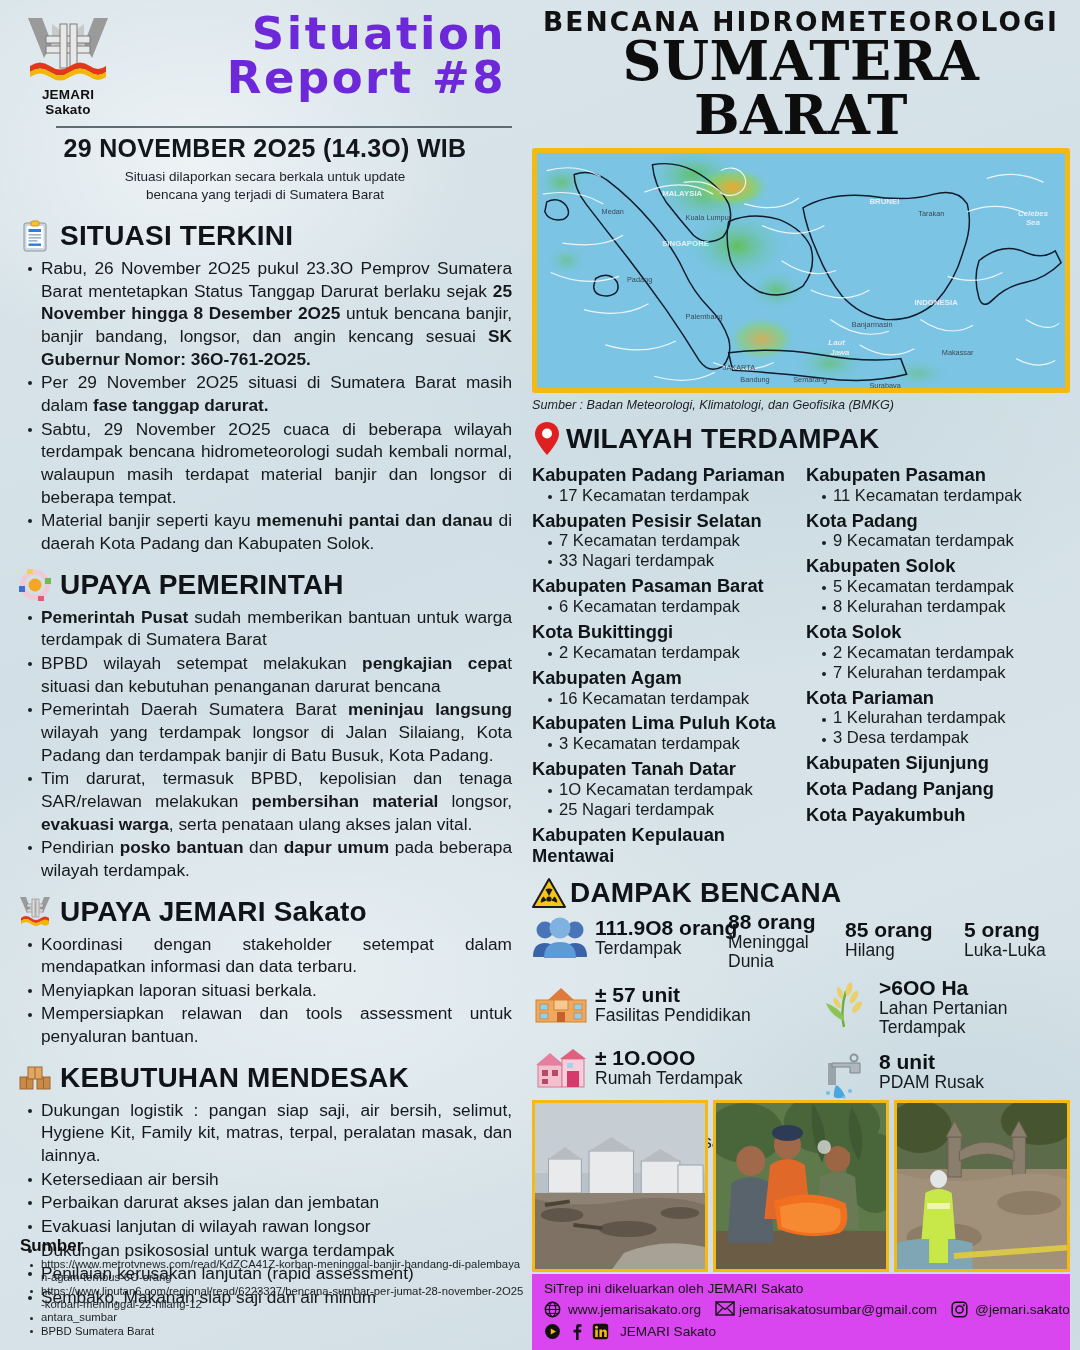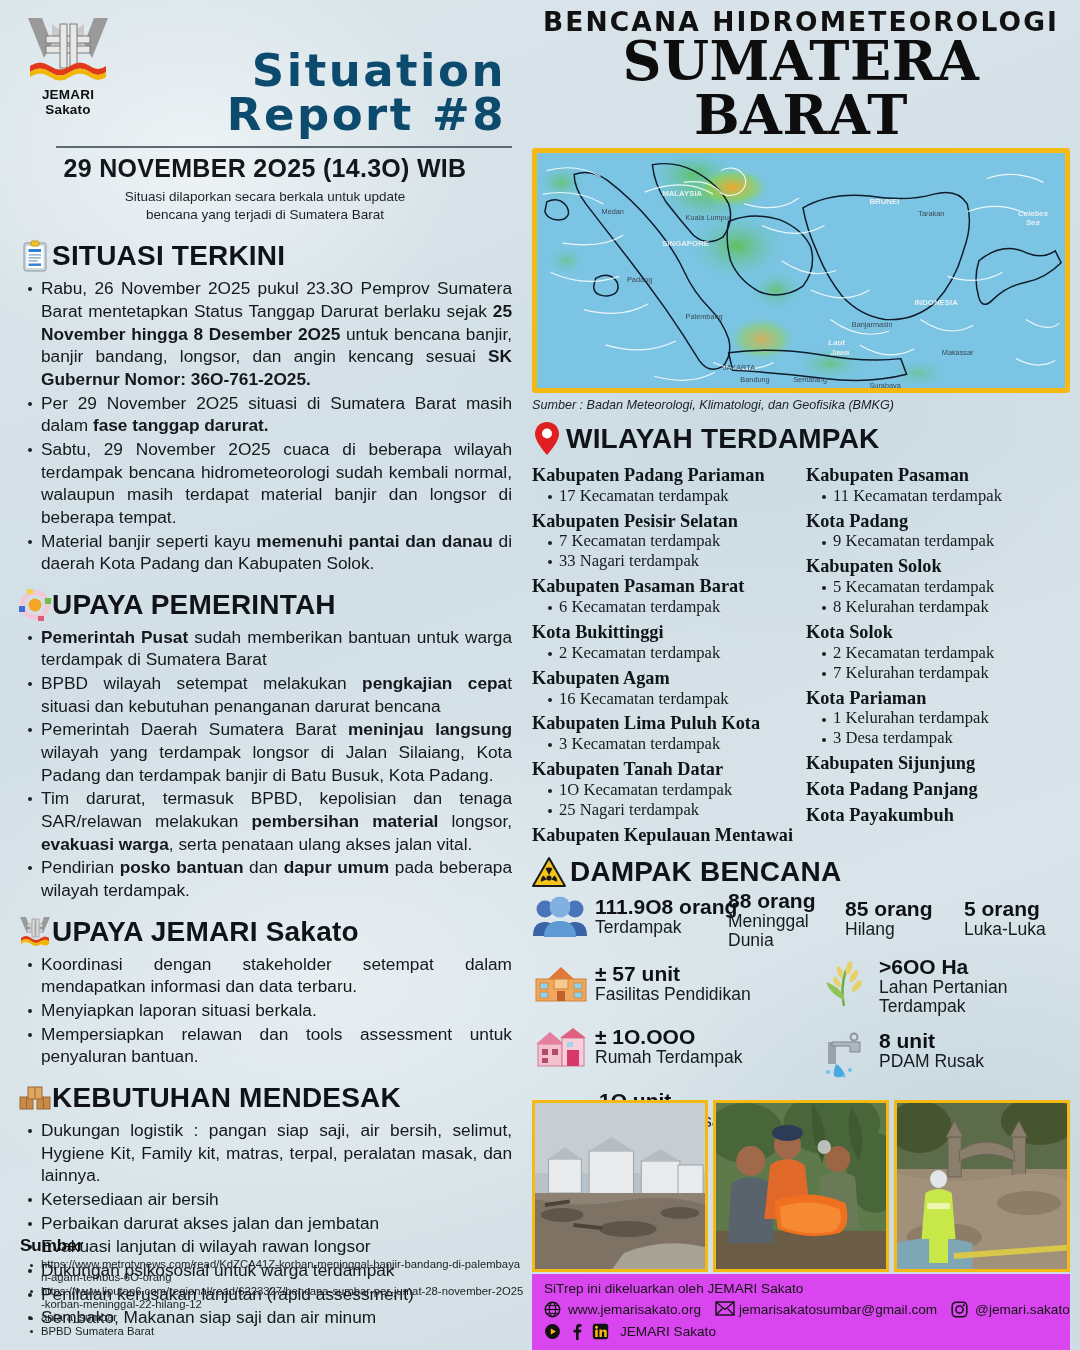--- a/index.html
+++ b/index.html
@@ -31,32 +31,31 @@
   .logo-box { width: 100px; flex: 0 0 100px; text-align: center; padding-top: 4px; }
   .logo-mark { width: 92px; height: 72px; margin: 0 auto; position: relative; }
   .logo-name { font-size: 13.5px; font-weight: bold; letter-spacing: .2px; margin-top: 1px; }
   .title-wrap { flex: 1; padding-top: 2px; }
   .main-title {
     font-family: "DejaVu Sans", sans-serif;
     font-weight: 900;
     font-size: 45px;
     line-height: .98;
     letter-spacing: 2.5px;
-    color: #0c4a6e;
+    color: #6d28d9;
     text-align: right;
     padding-right: 6px;
-    margin-top: 37px;
   }
   .title-rule { height: 2px; background: #5d6b74; margin: 9px 0 6px 38px; }
   .date-line {
     text-align: center; font-weight: bold; font-size: 25px; letter-spacing: .3px; color: #13161a;
   }
   .sub-note { text-align: center; font-size: 13.5px; line-height: 1.3; color: #1d2227; margin-top: 5px; }
 
-  .sec-head { display: flex; align-items: center; margin: 16px 0 4px 0; }
+  .sec-head { display: flex; align-items: center; gap: 8px; margin: 16px 0 4px 0; }
   .sec-head.tight { margin-top: 13px; }
   .sec-title { font-size: 28px; font-weight: bold; letter-spacing: .2px; color: #101317; }
   .sec-icon { width: 34px; height: 34px; flex: 0 0 34px; position: relative; }
 
   ul.bullets { list-style: none; margin: 2px 0 0 6px; }
   ul.bullets > li {
     position: relative; padding-left: 17px; margin-bottom: 1px;
     font-size: 17.3px; line-height: 1.31; text-align: justify; color: #15191d;
   }
   ul.bullets > li::before {
@@ -93,21 +92,21 @@
   .map-frame {
     margin-top: 6px; border: 5px solid #f5b913; border-radius: 3px; overflow: hidden;
     height: 245px; position: relative; background: #f97316;
   }
   .map-credit { font-size: 12.6px; font-style: italic; color: #1b2026; margin-top: 5px; }
 
   .sec-head-r { display: flex; align-items: center; gap: 4px; margin-top: 8px; }
   .sec-title-r { font-size: 28px; font-weight: bold; color: #101317; letter-spacing: .2px; }
 
   .regions { display: flex; gap: 10px; margin-top: 2px; }
-  .regions .col { flex: 1; font-family: Liberation Serif, serif; }
+  .regions .col { flex: 1; }
   .reg-name { font-size: 18.3px; font-weight: bold; line-height: 1.14; margin-top: 5px; color: #10151a; }
   ul.reg-sub { list-style: none; margin: 0 0 0 14px; }
   ul.reg-sub li {
     position: relative; padding-left: 13px; font-size: 16.6px; line-height: 1.2; color: #161b20;
   }
   ul.reg-sub li::before {
     content: ""; position: absolute; left: 2px; top: .55em; width: 4px; height: 4px;
     border-radius: 50%; background: #1b2126;
   }
 

